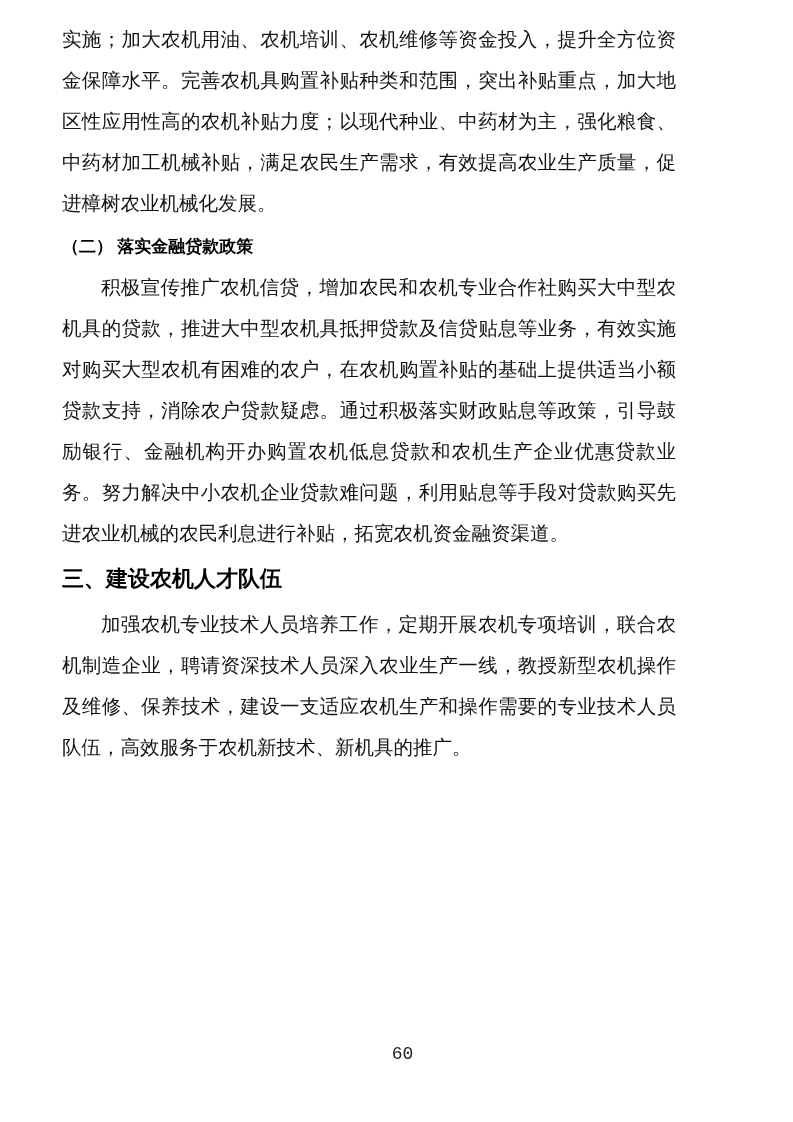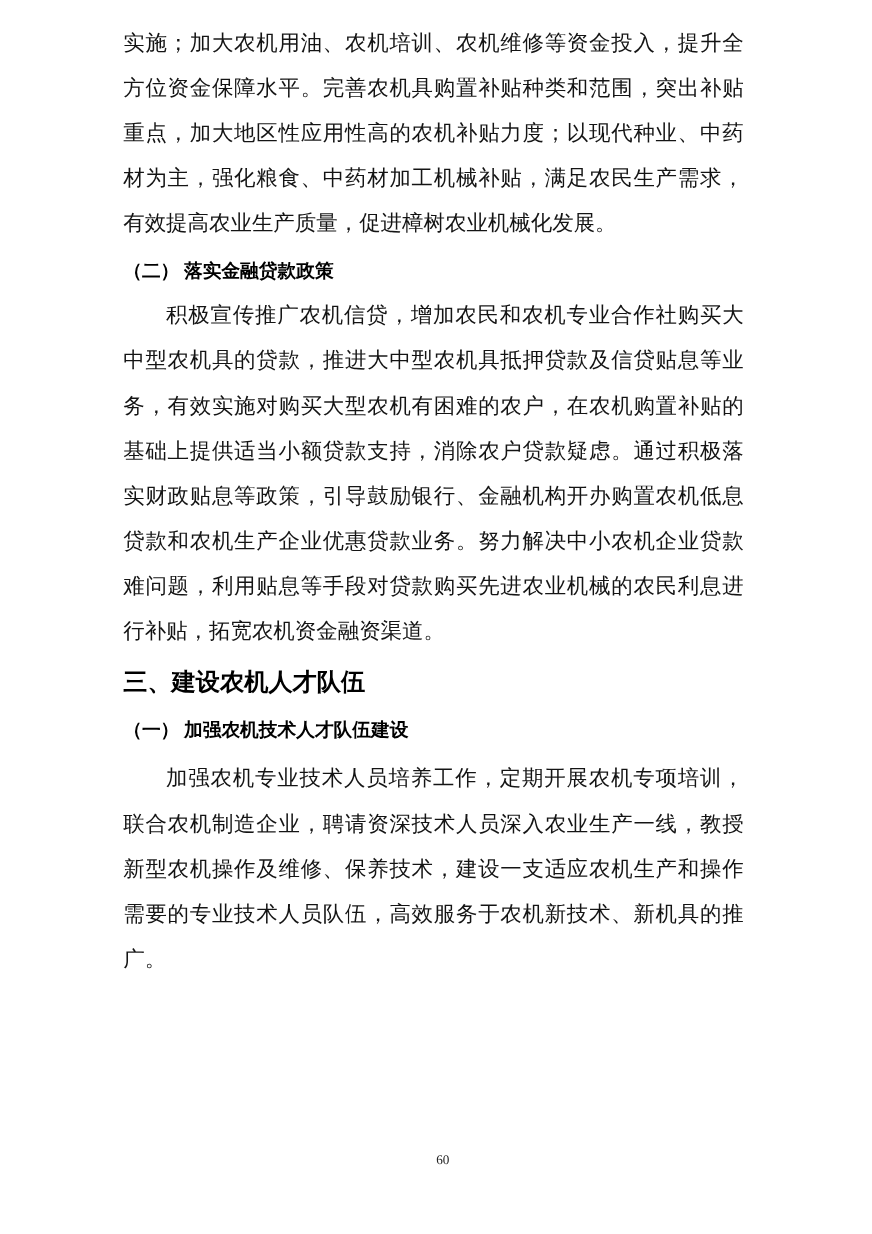--- a/index.html
+++ b/index.html
@@ -25,21 +25,21 @@
     padding-bottom: 4px;
     border-bottom: 2px solid #4a4a4a;
     text-align: right;
     font-weight: bold;
     font-size: 16px;
     line-height: 18px;
     letter-spacing: 0.5px;
     color: #000000;
   }
   .doc-body {
-    margin: 19px 117px 0 112px;
+    margin: 19px 117px 0 62px;
     font-size: 19.5px;
     line-height: 41px;
     color: #141414;
   }
   .body-para {
     margin: 0;
     text-align: justify;
     text-align-last: left;
     word-break: normal;
   }
@@ -64,43 +64,42 @@
   }
   .para-after-heading {
     margin-top: 4px;
   }
   .page-footer {
     position: absolute;
     left: 12px;
     right: 0;
     top: 1044px;
     text-align: center;
-    font-size: 12px;
+    font-size: 18px;
     line-height: 20px;
     color: #222222;
-    font-family: Liberation Serif, serif;
+    font-family: Liberation Mono, monospace;
   }
 </style>
 </head>
 <body>
 
 <div class="page">
 
 
   <main class="doc-body">
 
     <p class="body-para">实施；加大农机用油、农机培训、农机维修等资金投入，提升全方位资金保障水平。完善农机具购置补贴种类和范围，突出补贴重点，加大地区性应用性高的农机补贴力度；以现代种业、中药材为主，强化粮食、中药材加工机械补贴，满足农民生产需求，有效提高农业生产质量，促进樟树农业机械化发展。</p>
 
     <h3 class="sub-heading">（二） 落实金融贷款政策</h3>
 
     <p class="body-para first-indent">积极宣传推广农机信贷，增加农民和农机专业合作社购买大中型农机具的贷款，推进大中型农机具抵押贷款及信贷贴息等业务，有效实施对购买大型农机有困难的农户，在农机购置补贴的基础上提供适当小额贷款支持，消除农户贷款疑虑。通过积极落实财政贴息等政策，引导鼓励银行、金融机构开办购置农机低息贷款和农机生产企业优惠贷款业务。努力解决中小农机企业贷款难问题，利用贴息等手段对贷款购买先进农业机械的农民利息进行补贴，拓宽农机资金融资渠道。</p>
 
     <h2 class="chapter-heading">三、建设农机人才队伍</h2>
 
-    <h3 class="sub-heading">（一） 加强农机技术人才队伍建设</h3>
 
     <p class="body-para first-indent para-after-heading">加强农机专业技术人员培养工作，定期开展农机专项培训，联合农机制造企业，聘请资深技术人员深入农业生产一线，教授新型农机操作及维修、保养技术，建设一支适应农机生产和操作需要的专业技术人员队伍，高效服务于农机新技术、新机具的推广。</p>
 
   </main>
 
   <footer class="page-footer">
     <span>60</span>
   </footer>
 
 </div>

